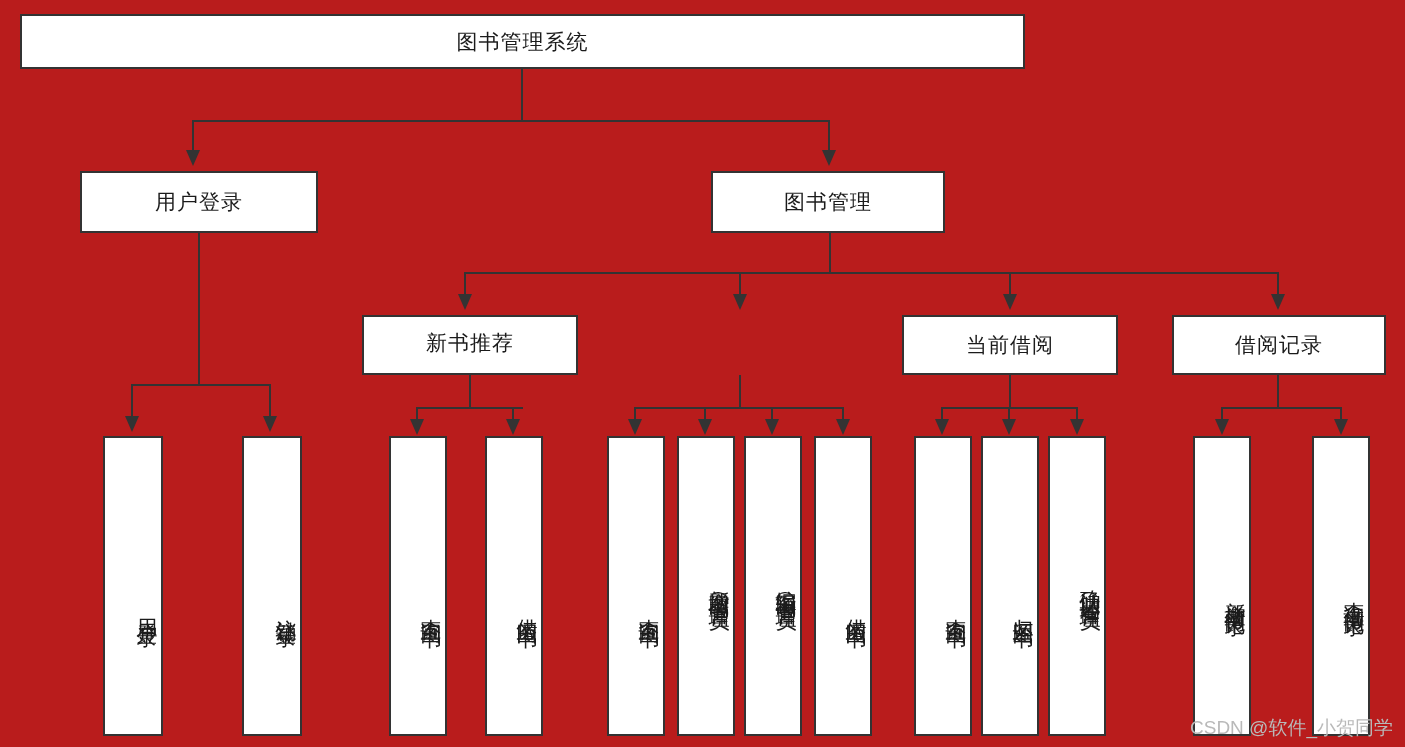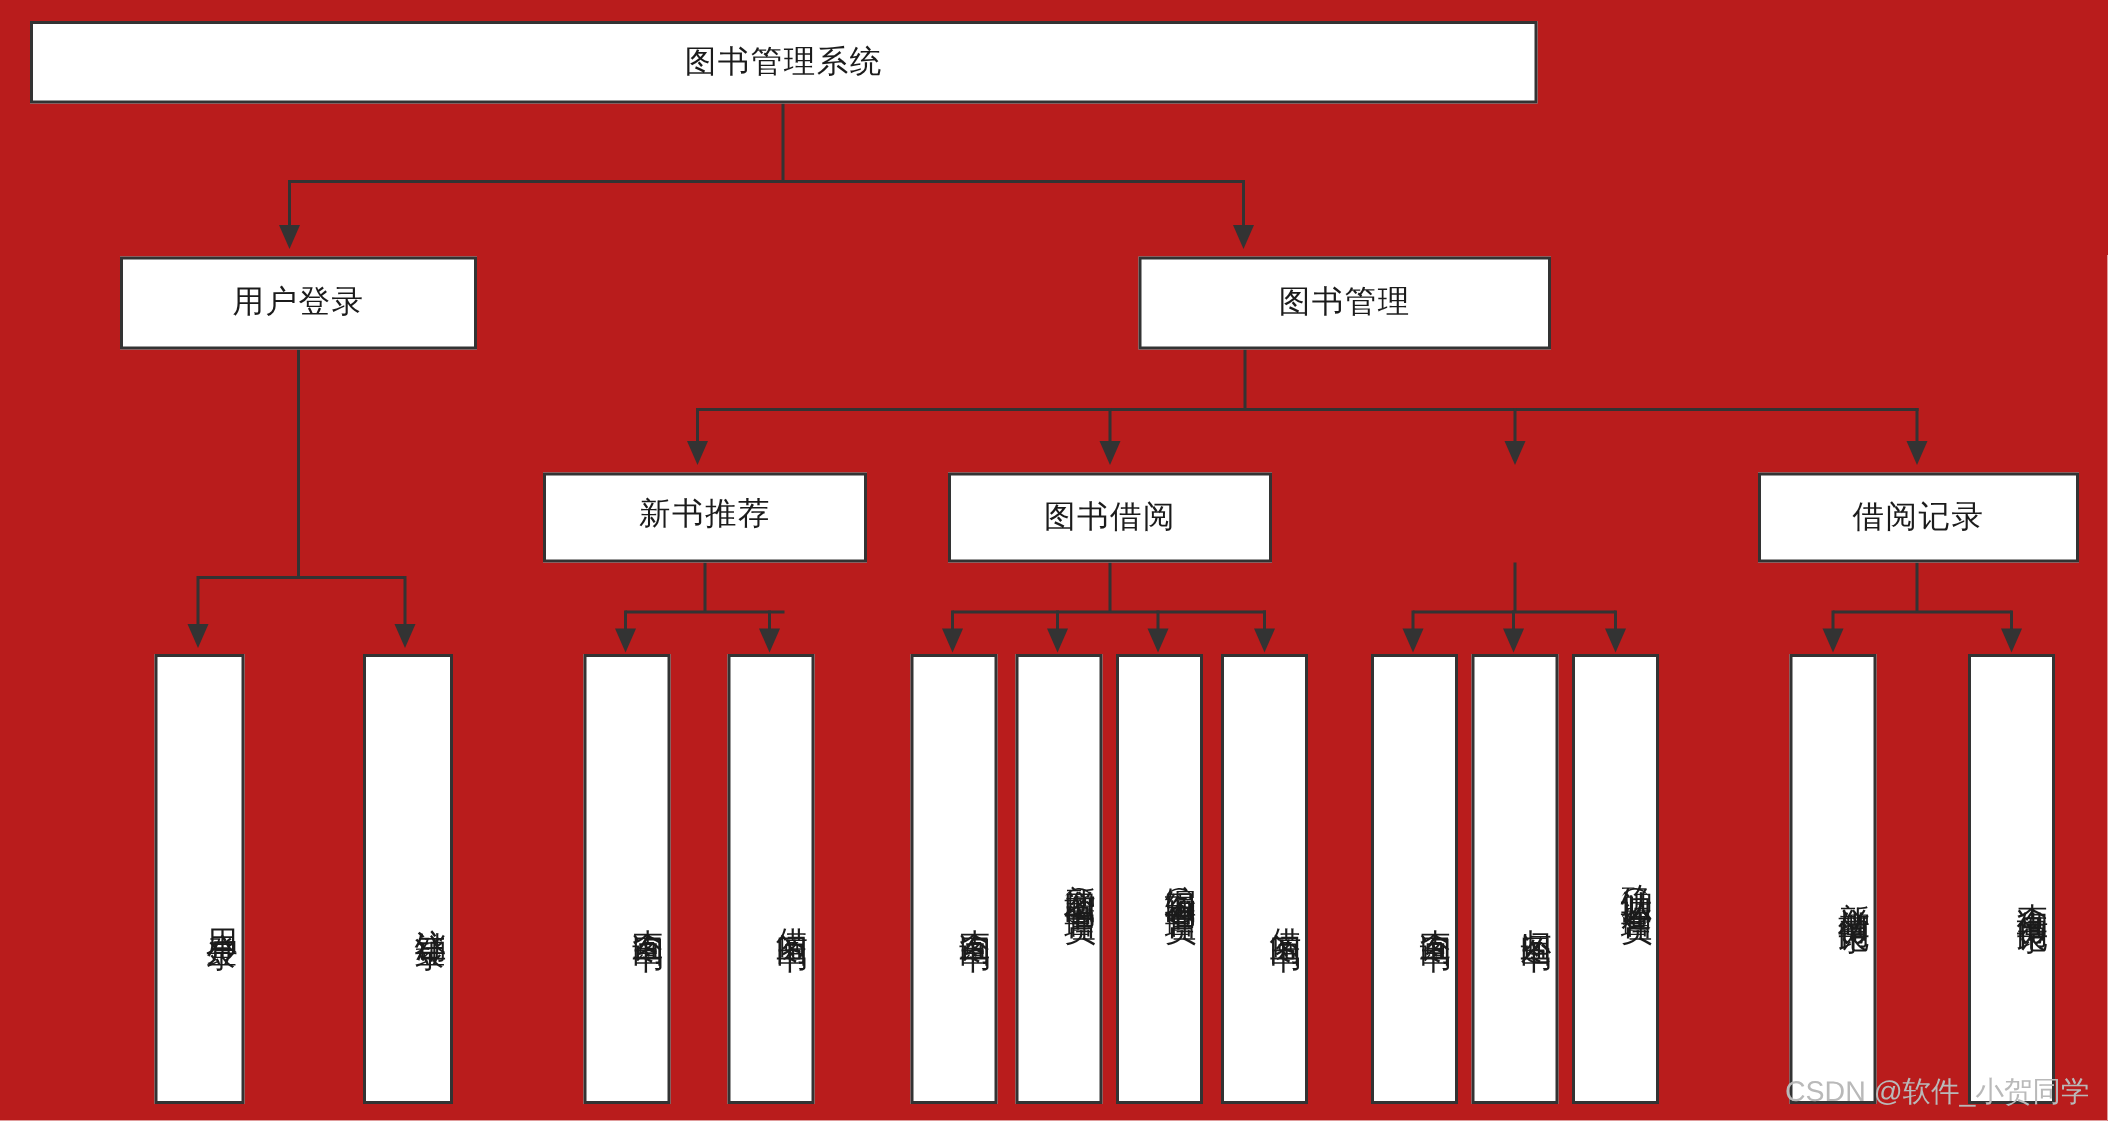--- a/index.html
+++ b/index.html
@@ -93,21 +93,21 @@
   <div class="vline" style="left:192px; top:120px; width:2px; height:32px;"></div>
   <div class="arrow" style="left:186px; top:150px;"></div>
 
   <div class="vline" style="left:828px; top:120px; width:2px; height:32px;"></div>
   <div class="arrow" style="left:822px; top:150px;"></div>
 
   <div class="node h" style="left:80px; top:171px; width:238px; height:62px;">
     <span class="lbl">用户登录</span>
   </div>
 
-  <div class="node h" style="left:711px; top:171px; width:275px; height:62px;margin-left:48px;">
+  <div class="node h" style="left:711px; top:171px; width:234px; height:62px;">
     <span class="lbl">图书管理</span>
   </div>
 
   <div class="vline" style="left:198px; top:233px; width:2px; height:152px;"></div>
   <div class="hline" style="left:132px; top:384px; width:138px; height:2px;"></div>
   <div class="vline" style="left:131px; top:384px; width:2px; height:34px;"></div>
   <div class="arrow" style="left:125px; top:416px;"></div>
   <div class="vline" style="left:269px; top:384px; width:2px; height:34px;"></div>
   <div class="arrow" style="left:263px; top:416px;"></div>
 
@@ -122,22 +122,22 @@
 
   <div class="vline" style="left:1009px; top:272px; width:2px; height:24px;"></div>
   <div class="arrow" style="left:1003px; top:294px;"></div>
 
   <div class="vline" style="left:1277px; top:272px; width:2px; height:24px;"></div>
   <div class="arrow" style="left:1271px; top:294px;"></div>
 
   <div class="node h" style="left:362px; top:315px; width:216px; height:60px;font-family:Liberation Mono, monospace;">
     <span class="lbl">新书推荐</span>
   </div>
-  <div class="node h" style="left:632px; top:315px; width:216px; height:60px;">
-    <span class="lbl">图书借阅</span>
+  <div class="node h" style="left:902px; top:315px; width:216px; height:60px;">
+    <span class="lbl">当前借阅</span>
   </div>
   <div class="node h" style="left:1172px; top:315px; width:214px; height:60px;">
     <span class="lbl">借阅记录</span>
   </div>
 
   <div class="vline" style="left:469px; top:375px; width:2px; height:33px;"></div>
   <div class="hline" style="left:417px; top:407px; width:106px; height:2px;"></div>
   <div class="vline" style="left:416px; top:407px; width:2px; height:14px;"></div>
   <div class="arrow" style="left:410px; top:419px;"></div>
   <div class="vline" style="left:512px; top:407px; width:2px; height:14px;"></div>

